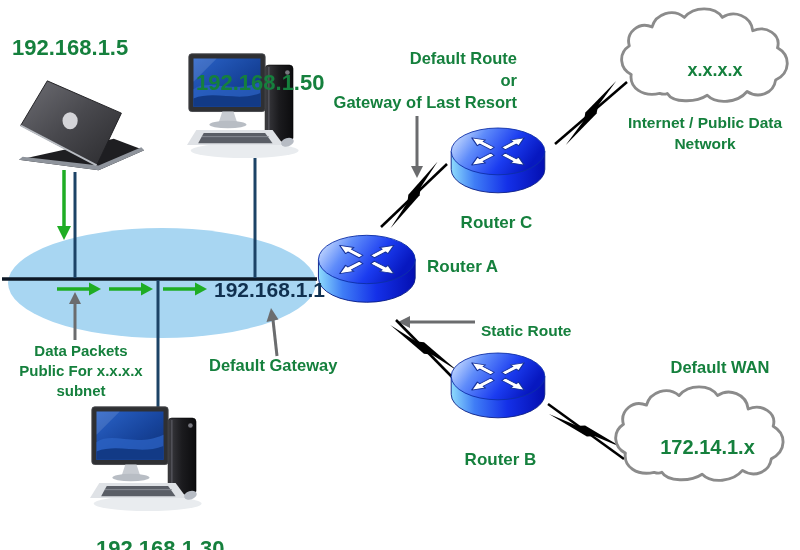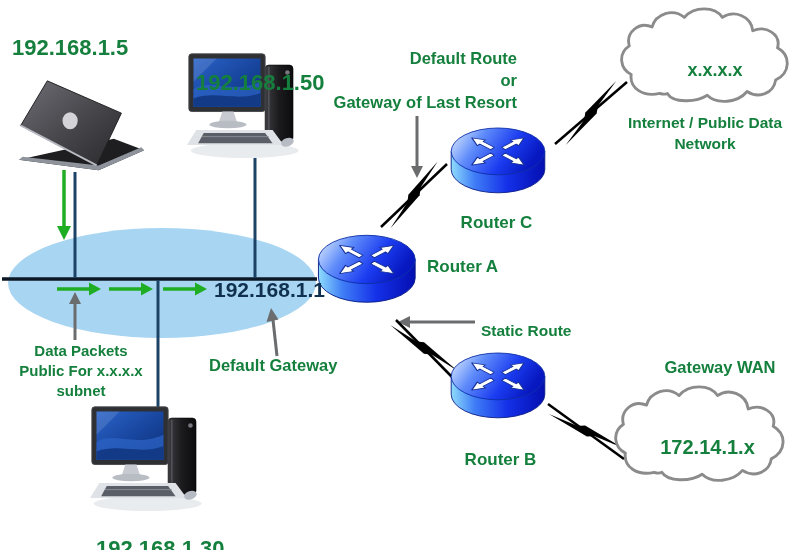--- a/index.html
+++ b/index.html
@@ -202,21 +202,21 @@
   <div class="lbl" style="left:481px;top:322px;font-size:15.5px;">Static Route</div>
 
   <div class="lbl" style="left:209px;top:356px;font-size:16.5px;">Default Gateway</div>
 
   <div class="lbl center" style="left:0px;top:341px;width:162px;font-size:15px;line-height:20px;">
     <div>Data Packets</div>
     <div>Public For x.x.x.x</div>
     <div>subnet</div>
   </div>
 
-  <div class="lbl center" style="left:655px;top:358px;width:130px;font-size:16.5px;">Gateway WAN</div>
+  <div class="lbl center" style="left:655px;top:358px;width:130px;font-size:16.5px;">Default WAN</div>
 
   <div class="lbl center" style="left:650px;top:436px;width:115px;font-size:20px;">172.14.1.x</div>
 
   <div class="lbl router-lbl center" style="left:448px;top:438px;width:105px;margin-top:12px;">Router B</div>
 
   <div class="lbl ip" style="left:96px;top:513px;margin-top:23px;">192.168.1.30</div>
 
 </div>
 
 </body></html>

